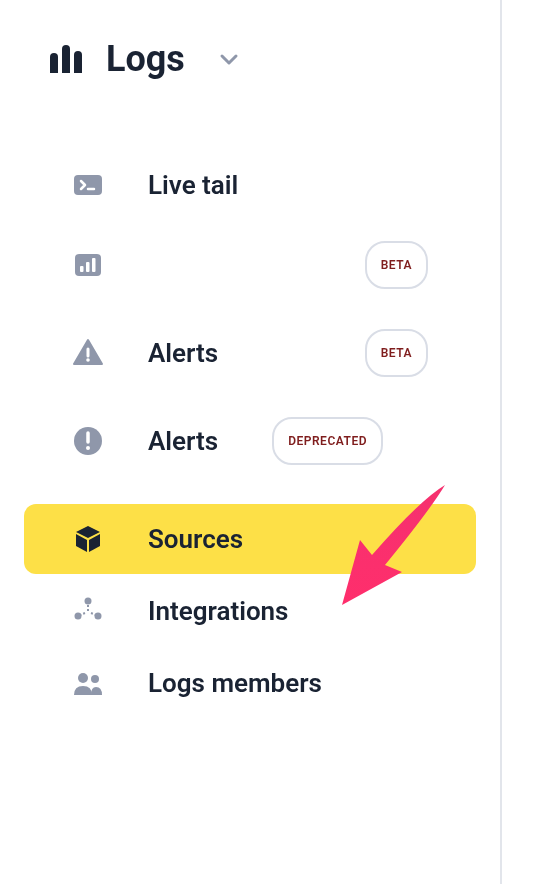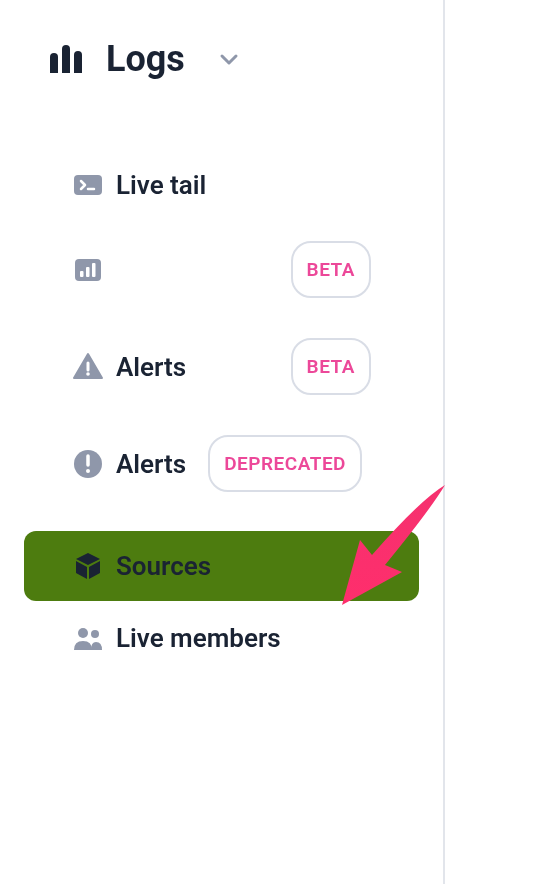--- a/index.html
+++ b/index.html
@@ -8,21 +8,21 @@
       box-sizing: border-box;
     }
     body {
       font-family: -apple-system, BlinkMacSystemFont, 'Segoe UI', Roboto, sans-serif;
       background: #ffffff;
       width: 533px;
       height: 884px;
       position: relative;
     }
     .sidebar {
-      width: 445px;
+      width: 502px;
       height: 100%;
       background: #ffffff;
       border-right: 2px solid #e2e5eb;
       padding: 38px 0;
     }
     .header {
       display: flex;
       align-items: center;
       gap: 20px;
       padding: 0 48px;
@@ -45,47 +45,47 @@
       height: 24px;
       margin-left: 12px;
     }
     .nav-list {
       list-style: none;
     }
     .nav-item {
       display: flex;
       align-items: center;
       padding: 19px 48px;
-      gap: 12px;
+      gap: 44px;
       cursor: pointer;
       margin: 2px 24px;
       border-radius: 12px;
     }
     .nav-item.selected {
-      background: #4d7c0f;
+      background: #fde047;
       margin-top: 20px;
     }
     .nav-icon {
       width: 32px;
       height: 32px;
       display: flex;
       align-items: center;
       justify-content: center;
       flex-shrink: 0;
     }
     .nav-label {
       font-size: 26px;
       font-weight: 600;
       color: #1a2333;
       flex: 0 0 auto;
     }
     .badge {
-      font-size: 19px;
+      font-size: 12px;
       font-weight: 600;
-      color: #ec4899;
+      color: #7f1d1d;
       background: #ffffff;
       border: 2px solid #d9dde6;
       border-radius: 20px;
       padding: 15px 14px;
       margin-left: auto;
       letter-spacing: 0.5px;
     }
     .badge.deprecated {
       margin-left: 10px;
     }
@@ -171,31 +171,42 @@
       <span class="nav-icon">
         <svg width="32" height="32" viewBox="0 0 32 32">
           <path d="M 16 3 L 28 9 L 16 15 L 4 9 Z" fill="#1a2333"></path>
           <path d="M 4 11 L 15 17 L 15 29 L 4 23 Z" fill="#1a2333"></path>
           <path d="M 28 11 L 17 17 L 17 29 L 28 23 Z" fill="#1a2333"></path>
         </svg>
       </span>
       <span class="nav-label">Sources</span>
     </li>
 
+    <li class="nav-item">
+      <span class="nav-icon">
+        <svg width="32" height="32" viewBox="0 0 32 32">
+          <circle cx="16" cy="6" r="3.5" fill="#8f97aa"></circle>
+          <circle cx="6" cy="21" r="3.5" fill="#8f97aa"></circle>
+          <circle cx="26" cy="21" r="3.5" fill="#8f97aa"></circle>
+          <path d="M 16 10 L 16 16 M 13 18 L 8 20 M 19 18 L 24 20" stroke="#8f97aa" stroke-width="2" fill="none" stroke-dasharray="2 2"></path>
+        </svg>
+      </span>
+      <span class="nav-label">Integrations</span>
+    </li>
 
     <li class="nav-item">
       <span class="nav-icon">
         <svg width="32" height="32" viewBox="0 0 32 32">
           <circle cx="11" cy="11" r="5" fill="#8f97aa"></circle>
           <circle cx="23" cy="12" r="4" fill="#8f97aa"></circle>
           <path d="M 2 28 Q 2 19 11 19 Q 20 19 20 28 Z" fill="#8f97aa"></path>
           <path d="M 19 28 Q 19 20 24 20 Q 30 20 30 28 Z" fill="#8f97aa"></path>
         </svg>
       </span>
-      <span class="nav-label">Live members</span>
+      <span class="nav-label">Logs members</span>
     </li>
 
   </ul>
 </div>
 
 <div class="arrow-annotation">
   <svg width="130" height="140" viewBox="0 0 130 140">
     <defs>
       <linearGradient id="arrowgrad" x1="0%" y1="0%" x2="0%" y2="100%">
         <stop offset="0%" stop-color="#f5316f"></stop>

